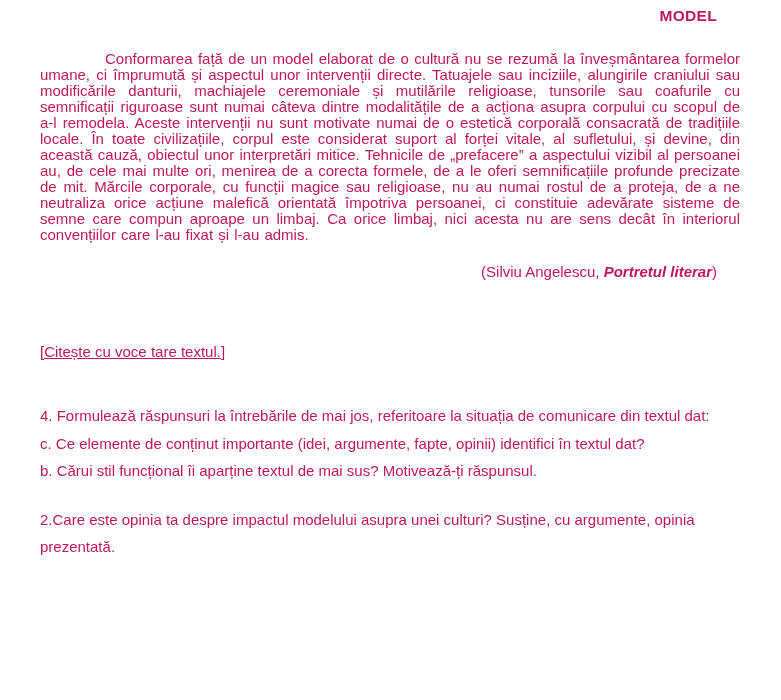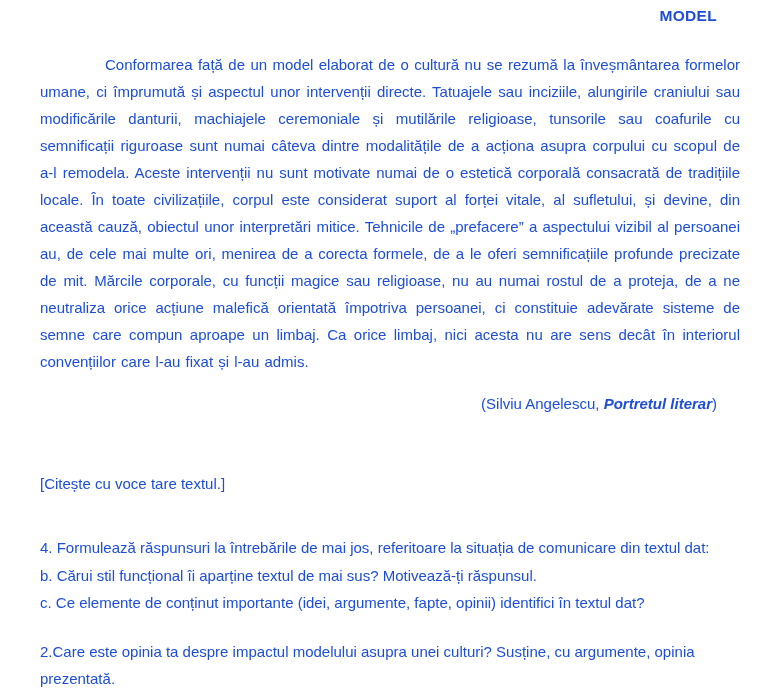--- a/index.html
+++ b/index.html
@@ -9,51 +9,52 @@
   }
   .page {
     position: relative;
     width: 781px;
     height: 700px;
     background: #ffffff;
     overflow: hidden;
     box-sizing: border-box;
     padding: 0 41px 0 40px;
     font-family: "Liberation Sans", sans-serif;
-    color: #1d4ed8;
+    color: #be185d;
     font-size: 15px;
   }
   .doc-header {
     margin-top: 6px;
     text-align: right;
     padding-right: 23px;
     font-weight: bold;
     font-size: 15.5px;
     line-height: 19px;
     letter-spacing: 0.3px;
   }
   .passage-body {
     margin-top: 26px;
     text-align: justify;
     text-indent: 65px;
-    line-height: 27px;
+    line-height: 16px;
     word-spacing: 1px;
   }
   .passage-attribution {
     text-align: right;
     padding-right: 23px;
     line-height: 27px;
   }
   .passage-attribution .work-title {
     font-weight: bold;
     font-style: italic;
   }
   .instruction-line {
     margin-top: 57px;
     line-height: 20px;
+    text-decoration: underline;
   }
   .task-block-1 {
     margin-top: 40px;
     line-height: 27.5px;
   }
   .task-block-2 {
     margin-top: 21px;
     line-height: 27.5px;
   }
   .task-line {
@@ -68,21 +69,21 @@
   <div class="doc-header">MODEL</div>
 
   <p class="passage-body">Conformarea față de un model elaborat de o cultură nu se rezumă la înveșmântarea formelor umane, ci împrumută și aspectul unor intervenții directe. Tatuajele sau inciziile, alungirile craniului sau modificările danturii, machiajele ceremoniale și mutilările religioase, tunsorile sau coafurile cu semnificații riguroase sunt numai câteva dintre modalitățile de a acționa asupra corpului cu scopul de a-l remodela. Aceste intervenții nu sunt motivate numai de o estetică corporală consacrată de tradițiile locale. În toate civilizațiile, corpul este considerat suport al forței vitale, al sufletului, și devine, din această cauză, obiectul unor interpretări mitice. Tehnicile de „prefacere” a aspectului vizibil al persoanei au, de cele mai multe ori, menirea de a corecta formele, de a le oferi semnificațiile profunde precizate de mit. Mărcile corporale, cu funcții magice sau religioase, nu au numai rostul de a proteja, de a ne neutraliza orice acțiune malefică orientată împotriva persoanei, ci constituie adevărate sisteme de semne care compun aproape un limbaj. Ca orice limbaj, nici acesta nu are sens decât în interiorul convențiilor care l-au fixat și l-au admis.</p>
 
   <div class="passage-attribution"><span>(Silviu Angelescu, </span><span class="work-title">Portretul literar</span><span>)</span></div>
 
   <div class="instruction-line">[Citește cu voce tare textul.]</div>
 
   <div class="task-block-1">
     <p class="task-line">4. Formulează răspunsuri la întrebările de mai jos, referitoare la situația de comunicare din textul dat:</p>
+    <p class="task-line">c. Ce elemente de conținut importante (idei, argumente, fapte, opinii) identifici în textul dat?</p>
     <p class="task-line">b. Cărui stil funcțional îi aparține textul de mai sus? Motivează-ți răspunsul.</p>
-    <p class="task-line">c. Ce elemente de conținut importante (idei, argumente, fapte, opinii) identifici în textul dat?</p>
   </div>
 
   <div class="task-block-2">
     <p class="task-line">2.Care este opinia ta despre impactul modelului asupra unei culturi? Susține, cu argumente, opinia prezentată.</p>
   </div>
 
 </div>
 
 </body></html>

